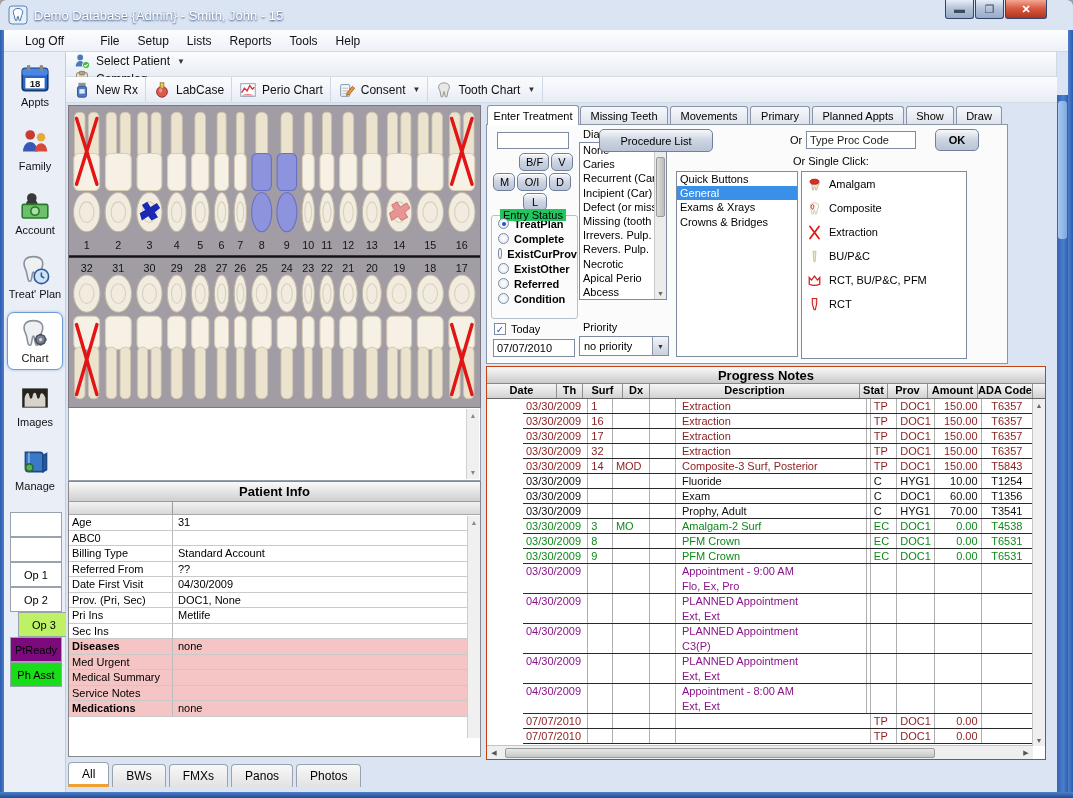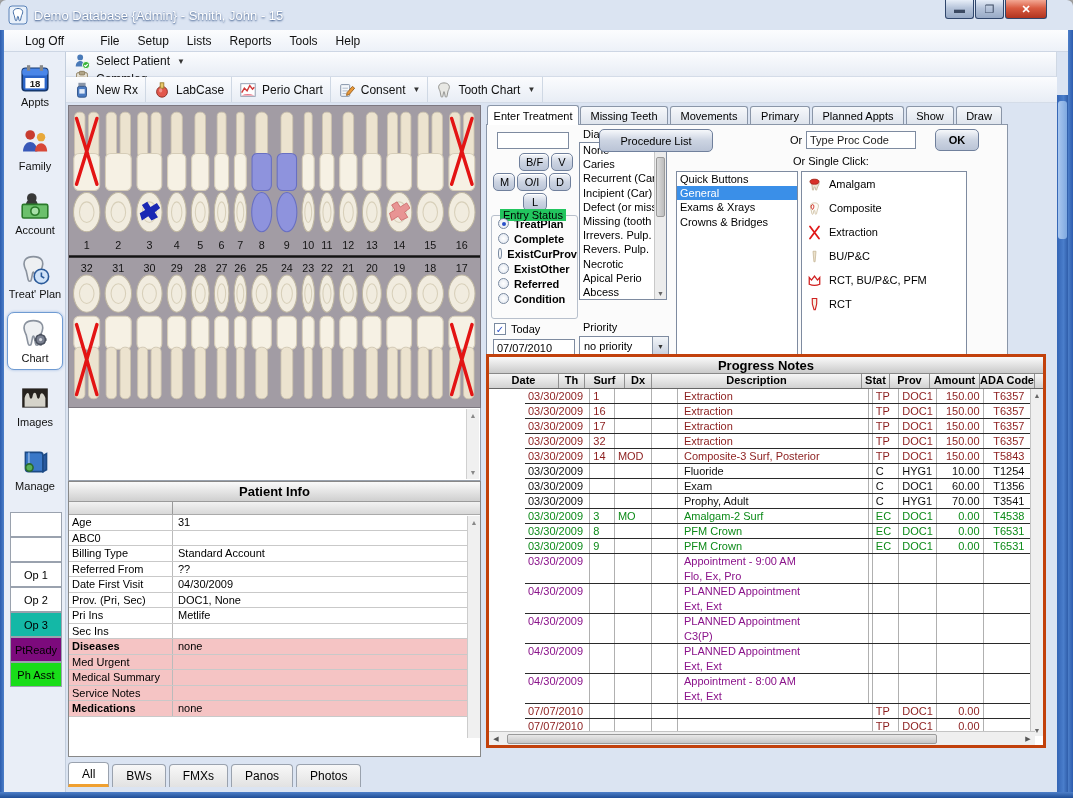--- a/index.html
+++ b/index.html
@@ -79,21 +79,21 @@
   .radio.sel::after{content:"";position:absolute;left:2.5px;top:2.5px;width:4px;height:4px;border-radius:50%;background:#2a50c8;}
   .radio-lbl{font-size:11px;color:#000;}
   .cbx{width:12px;height:12px;border:1px solid #7a8aa0;background:#fff;display:inline-flex;align-items:center;justify-content:center;font-size:10px;color:#2a50c8;margin-right:5px;}
   .txt-input{border:1px solid #7e8ba0;font-size:11px;font-family:"Liberation Sans",sans-serif;padding:1px 3px;background:#fff;color:#000;}
   .txt-input::placeholder{color:#222;opacity:1;}
   .dropdown{position:absolute;border:1px solid #7e8ba0;background:#fff;font-size:11px;display:flex;align-items:center;cursor:pointer;}
   .dropdown .val{flex:1;padding-left:4px;color:#000;}
   .dropdown .btn{width:16px;height:100%;background:linear-gradient(#f2f5f9,#c8d0de);border-left:1px solid #8a96a8;display:flex;align-items:center;justify-content:center;font-size:7px;color:#333;}
   .plain-lbl{position:absolute;font-size:11px;color:#000;white-space:nowrap;}
   
-  .pn{position:absolute;left:0;top:249px;width:560px;height:394px;background:#fff;border:3px solid #c2410c;}
+  .pn{position:absolute;left:0;top:261px;width:560px;height:394px;background:#fff;border:1px solid #c2410c;}
   .pn-title{height:17px;background:linear-gradient(#fafafa,#cacaca);border-bottom:1px solid #888;text-align:center;font-weight:bold;font-size:13px;line-height:17px;color:#000;}
   .pn-header{height:15px;display:flex;background:linear-gradient(#f6f6f6,#d2d2d2);border-bottom:1px solid #666;font-size:11px;font-weight:bold;}
   .pn-header div{border-right:1px solid #909090;text-align:center;overflow:hidden;white-space:nowrap;color:#000;}
   .pn-body{position:absolute;left:0;top:32px;width:546px;height:347px;overflow:hidden;}
   .pn-row{display:flex;border-bottom:1px solid #2a2a2a;font-size:11px;cursor:pointer;margin-left:36px;}
   .pn-row div{border-right:1px solid #b0b0b0;padding:0 3px;overflow:hidden;white-space:nowrap;line-height:14px;}
   .pn-row .amt{text-align:right;}
   .pn-row .ada{text-align:center;}
   .c-tp{color:#8b1d1d;}
   .c-c{color:#101010;}
@@ -200,21 +200,21 @@
             <circle cx="6.5" cy="13.5" r="2.3" fill="#58b058" stroke="#2a6a2a"></circle>
           </svg>
           <div class="mlabel">Manage</div>
         </div>
       </div>
     <div id="sidebar-ops">
         <div class="op-btn" style="top: 460px; background: rgb(255, 255, 255); color: rgb(0, 0, 0);"></div>
         <div class="op-btn" style="top: 485px; background: rgb(255, 255, 255); color: rgb(0, 0, 0);"></div>
         <div class="op-btn" style="top: 510px; background: rgb(255, 255, 255); color: rgb(0, 0, 0);">Op 1</div>
         <div class="op-btn" style="top: 535px; background: rgb(255, 255, 255); color: rgb(0, 0, 0);">Op 2</div>
-        <div class="op-btn" style="top: 560px; background: #14b8a6; color: rgb(0, 0, 0);">Op 3</div>
+        <div class="op-btn" style="top: 560px; background: #bef264; color: rgb(0, 0, 0); margin-left: 8px;">Op 3</div>
         <div class="op-btn" style="top: 585px; background: rgb(124, 10, 124); color: rgb(0, 0, 0);">PtReady</div>
         <div class="op-btn" style="top: 610px; background: rgb(25, 221, 25); color: rgb(0, 0, 0);">Ph Asst</div>
       </div>
   </div>
 
   <div class="toolbar tb1 abs" id="toolbar-row1">
       <div class="tb-btn">
         <svg width="18" height="18" viewBox="0 0 20 20">
           <circle cx="8" cy="6" r="3.2" fill="#4a7ab8"></circle>
           <path d="M3 16c0-4 3-6 5-6s5 2 5 6z" fill="#4a7ab8"></path>

